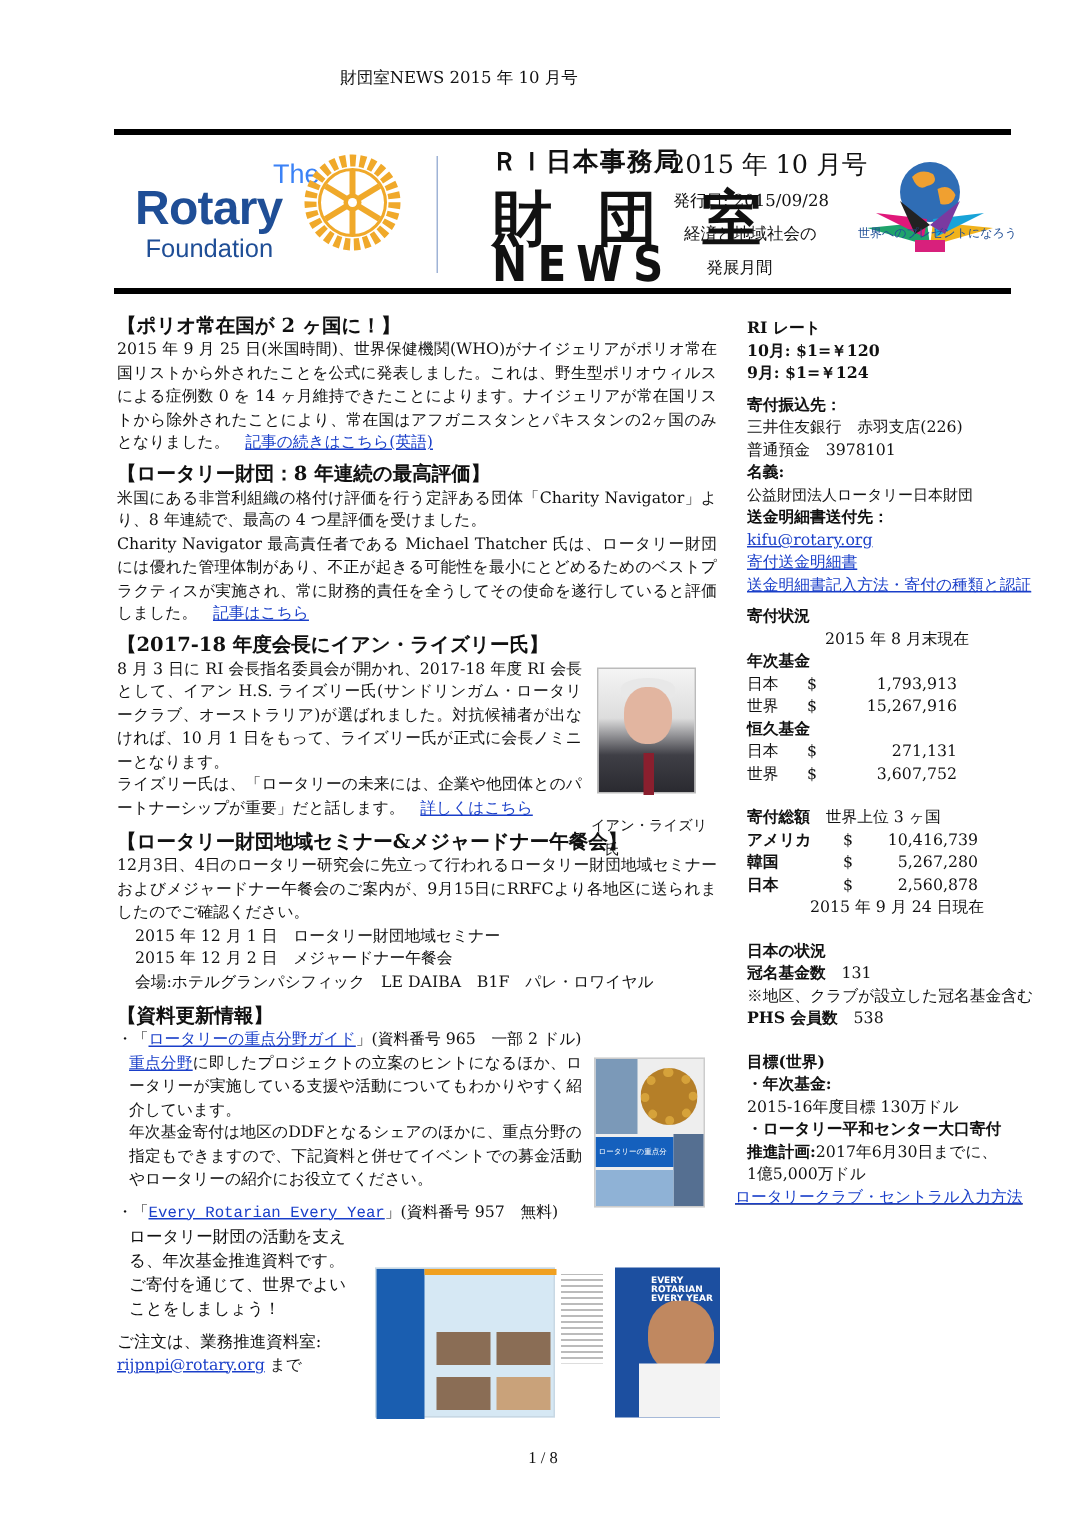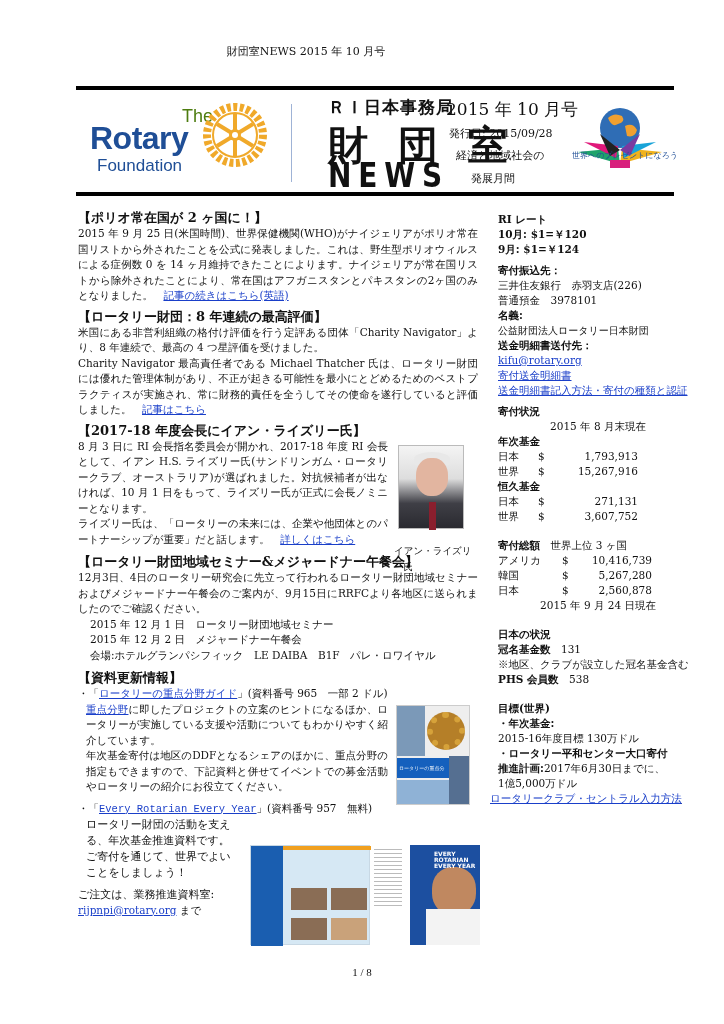--- a/index.html
+++ b/index.html
@@ -3,21 +3,21 @@
 <meta charset="utf-8">
 <style>
   * { box-sizing: border-box; margin: 0; padding: 0; }
   html, body { width: 724px; height: 1024px; background: #ffffff; overflow: hidden; }
   body { font-family: "DejaVu Serif", "Liberation Serif", serif; color: #111; position: relative; }
   .page-header { position: absolute; top: 44px; left: 0; width: 612px; text-align: center; font-size: 11px; }
   .masthead { position: absolute; left: 76px; top: 86px; width: 598px; height: 110px; }
   .rule-top { position: absolute; left: 0; top: 0; width: 100%; height: 4px; background: #000; }
   .rule-bot { position: absolute; left: 0; top: 106px; width: 100%; height: 4px; background: #000; }
   .tf-logo { position: absolute; left: 6px; top: 16px; width: 200px; height: 80px; }
-  .tf-the { position: absolute; left: 100px; top: 4px; font-family: "Liberation Sans", sans-serif; font-size: 18px; color: #4d7c0f; }
+  .tf-the { position: absolute; left: 100px; top: 4px; font-family: "Liberation Sans", sans-serif; font-size: 18px; color: #3b82f6; }
   .tf-rotary { position: absolute; left: 8px; top: 18px; font-family: "Liberation Sans", sans-serif; font-weight: bold; font-size: 32px; color: #1f4e96; letter-spacing: -0.5px; }
   .tf-foundation { position: absolute; left: 15px; top: 54px; font-family: "Liberation Sans", sans-serif; font-size: 17px; color: #1f4e96; }
   .wheel { position: absolute; left: 120px; top: 0px; width: 66px; height: 66px; }
   .vline { position: absolute; left: 215px; top: 18px; width: 1px; height: 78px; background: #9fb3d6; }
   .ri-title { position: absolute; left: 252px; top: 10px; font-family: "DejaVu Sans", sans-serif; font-weight: bold; font-size: 17px; letter-spacing: 1px; }
   .zaidan { position: absolute; left: 252px; top: 32px; font-family: "DejaVu Sans", sans-serif; font-weight: bold; font-size: 40px; letter-spacing: 8px; }
   .news { position: absolute; left: 252px; top: 70px; font-family: "DejaVu Sans", sans-serif; font-weight: bold; font-size: 33px; letter-spacing: 8px; transform: scaleX(0.85); transform-origin: left; }
   .issue { position: absolute; left: 370px; top: 12px; font-size: 17px; }
   .pubdate { position: absolute; left: 373px; top: 40px; font-size: 11px; }
   .theme1 { position: absolute; left: 380px; top: 62px; font-size: 11px; }
@@ -52,21 +52,21 @@
   .eray-cover .t { position: absolute; left: 24px; top: 6px; color: #fff; font-size: 6px; line-height: 6px; font-family: "DejaVu Sans", sans-serif; font-weight: bold; }
   .eray-cover .shirt { position: absolute; left: 16px; top: 64px; width: 54px; height: 36px; background: #f3f3f3; }
 
   .side-col { position: absolute; left: 498px; top: 212px; width: 200px; font-size: 10.5px; line-height: 15px; }
   .side-col .h { font-weight: bold; }
   .side-col .gap { height: 6px; }
   .row { display: flex; }
   .c1 { width: 40px; }
   .c2 { width: 20px; }
   .c3 { width: 80px; text-align: right; }
-  .r1 { width: 64px; }
+  .r1 { width: 64px; font-weight: bold; }
   .r2 { width: 20px; }
   .r3 { width: 70px; text-align: right; }
   .center { text-align: center; }
   .footer { position: absolute; top: 966px; left: 0; width: 724px; text-align: center; font-size: 11px; font-family: Liberation Serif, serif; }
 </style>
 </head>
 <body>
 
 <div class="page-header">財団室NEWS 2015 年 10 月号</div>
 

